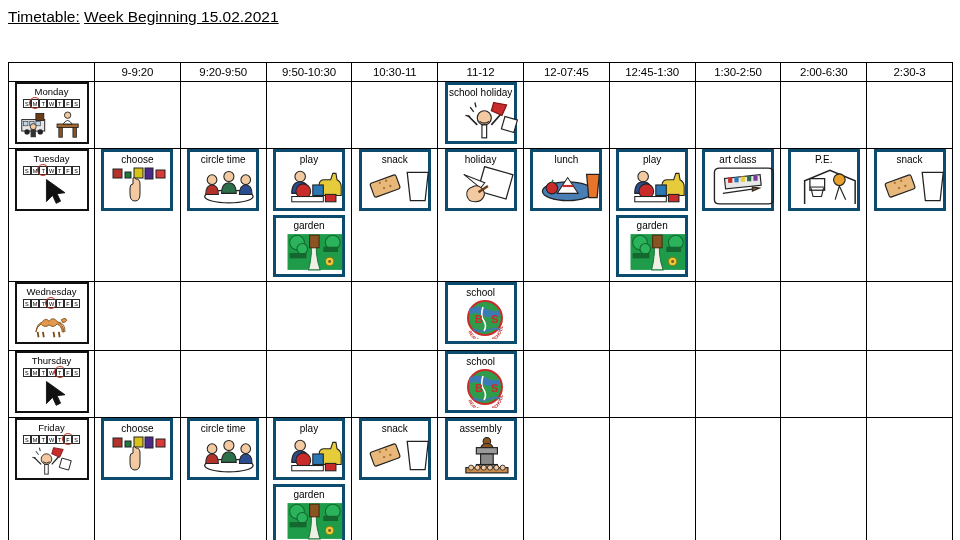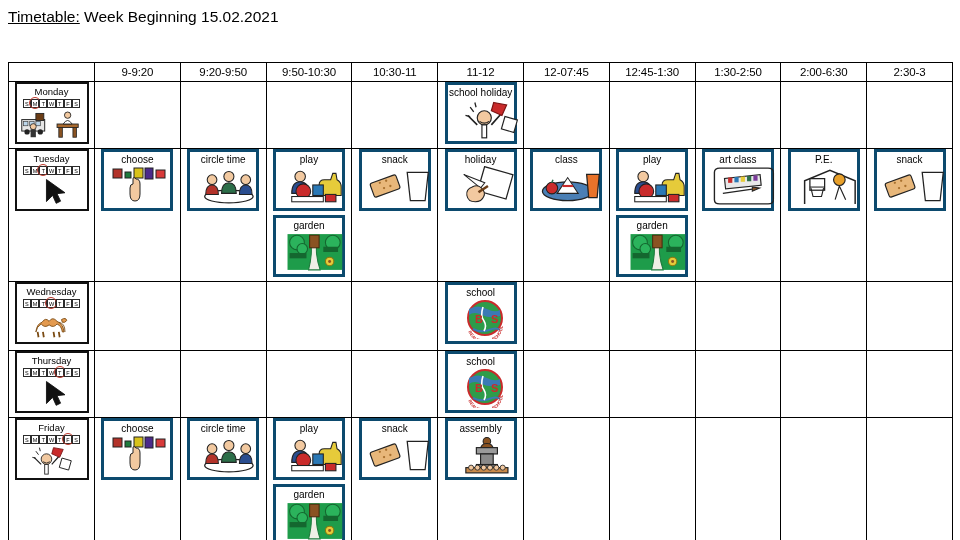--- a/index.html
+++ b/index.html
@@ -12,21 +12,21 @@
   }
   .page{position:relative;width:960px;height:540px;}
 
   
   .title-bar{
     position:absolute;left:8px;top:8px;
     font-size:15.5px;
     white-space:nowrap;
   }
   .title-key{font-weight:normal;text-decoration:underline;}
-  .title-rest{font-weight:normal;}
+  .title-rest{font-weight:normal;text-decoration:underline;}
 
   
   .grid{
     position:absolute;left:8px;top:42px;
     width:944px;
     border-collapse:collapse;
     table-layout:fixed;
     margin-top:20px;
   }
   .grid td,.grid th{
@@ -296,21 +296,21 @@
           <span><svg class="art" viewBox="0 0 72 38">
                   <rect x="30" y="4" width="28" height="24" fill="#fff" stroke="#222" stroke-width="1.2" transform="rotate(16 44 16)"></rect>
                   <path d="M14 8 L34 16 L30 21 Z" fill="#fff" stroke="#222" stroke-width="1"></path>
                   <path d="M22 20 q5-3 9 1 q4 4 2 8 q-2 5-8 5 q-7 0-8-6 q-1-6 5-8 z" fill="#f2c9a0" stroke="#222" stroke-width="1"></path>
                   <path d="M28 25 l9-6" stroke="#6b3d16" stroke-width="2.4"></path>
                 </svg></span>
         </div>
           </td>
           <td class="cell">
             <div class="card tall">
-          <span class="cap">class</span>
+          <span class="cap">lunch</span>
           <span><svg class="art" viewBox="0 0 72 38">
                   <ellipse cx="32" cy="24" rx="24" ry="9" fill="#4a7fb5" stroke="#222" stroke-width="1.2"></ellipse>
                   <path d="M22 26 L32 11 L42 26 Z" fill="#fff" stroke="#222" stroke-width="1"></path>
                   <path d="M27 19 L37 19" stroke="#c92b2b" stroke-width="2"></path>
                   <circle cx="17" cy="21" r="5.5" fill="#c92b2b" stroke="#222" stroke-width="1"></circle>
                   <path d="M17 16 l1 -3" stroke="#2c6e49" stroke-width="1.4"></path>
                   <path d="M50 8 L62 8 L60 30 L52 30 Z" fill="#e8732a" stroke="#222" stroke-width="1.2"></path>
                 </svg></span>
         </div>
           </td>

